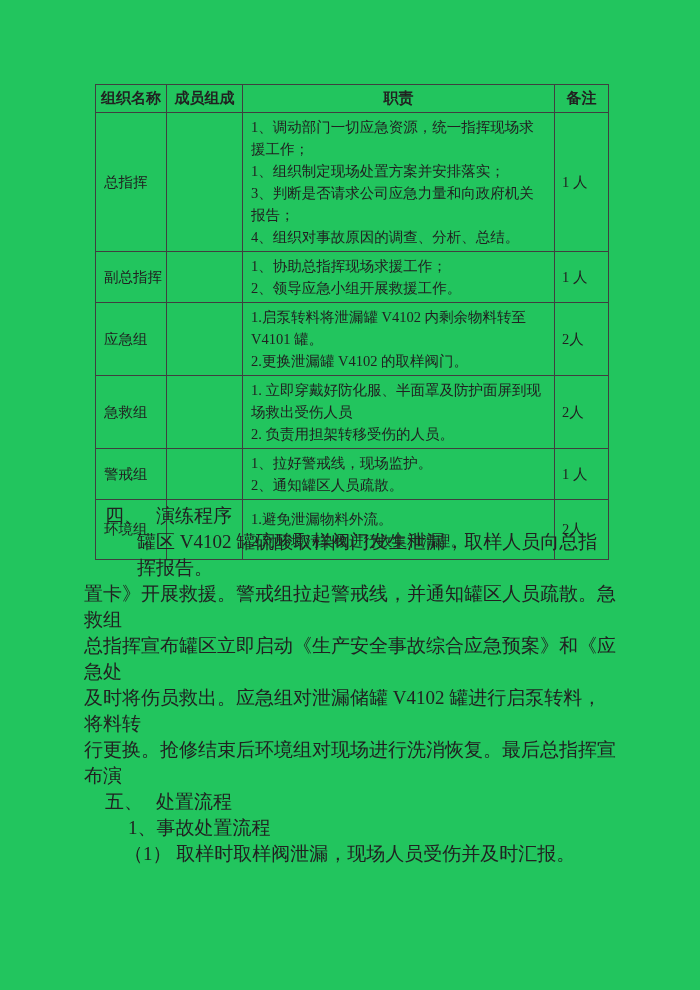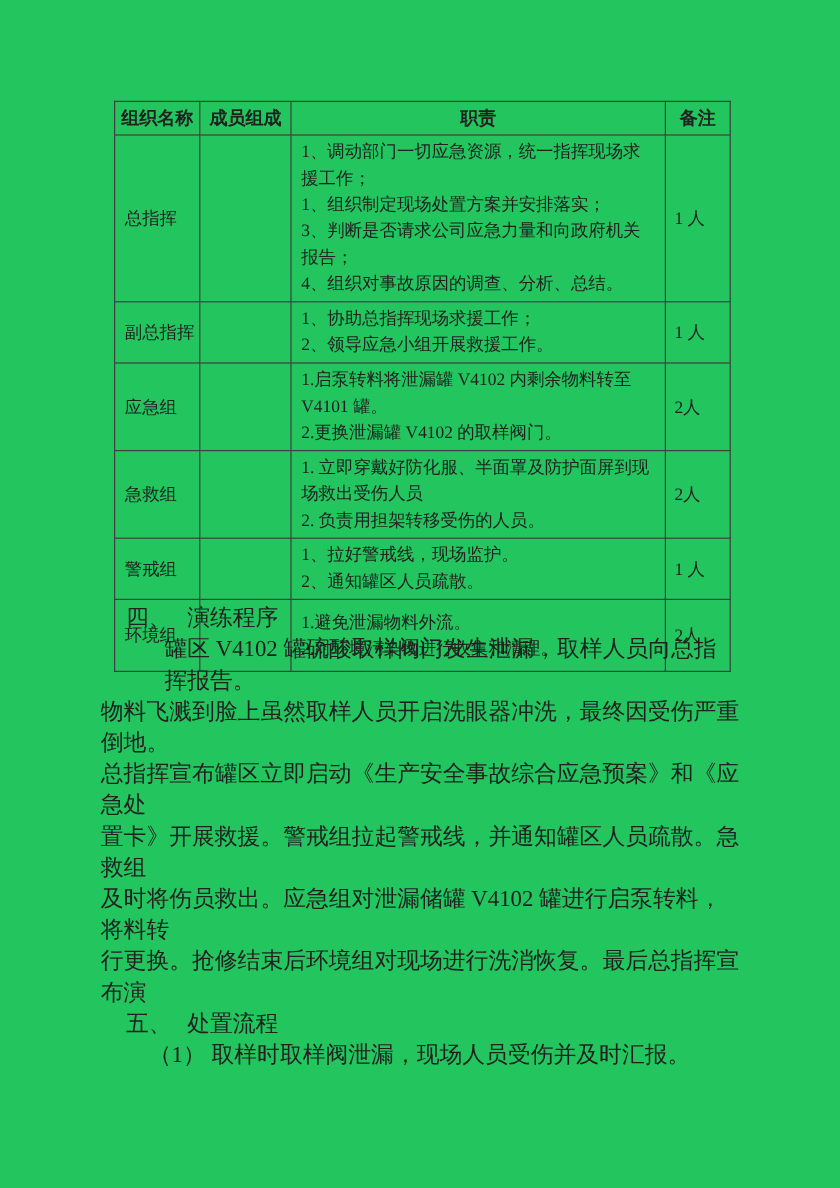--- a/index.html
+++ b/index.html
@@ -146,31 +146,31 @@
   </table>
 
   <div class="content">
 
     <div class="sec-heading">
       <span>四、</span><span class="sec-title">演练程序</span>
     </div>
 
     <div>
       <div class="pline indent">罐区 V4102 罐硫酸取样阀门发生泄漏，取样人员向总指挥报告。</div>
-      <div class="pline">物料飞溅到脸上虽然取样人员开启洗眼器冲洗，最终因受伤严重倒地。</div>
+      <div class="pline">置卡》开展救援。警戒组拉起警戒线，并通知罐区人员疏散。急救组</div>
       <div class="pline">总指挥宣布罐区立即启动《生产安全事故综合应急预案》和《应急处</div>
-      <div class="pline">置卡》开展救援。警戒组拉起警戒线，并通知罐区人员疏散。急救组</div>
       <div class="pline">及时将伤员救出。应急组对泄漏储罐 V4102 罐进行启泵转料，将料转</div>
       <div class="pline">行更换。抢修结束后环境组对现场进行洗消恢复。最后总指挥宣布演</div>
     </div>
 
     <div class="sec-heading">
       <span>五、</span><span class="sec-title">处置流程</span>
     </div>
 
+    <div class="sub-item">1、事故处置流程</div>
 
     <div>
       <div class="step">（1） 取样时取样阀泄漏，现场人员受伤并及时汇报。</div>
 
     </div>
 
   </div>
 </div>
 
 </body></html>

